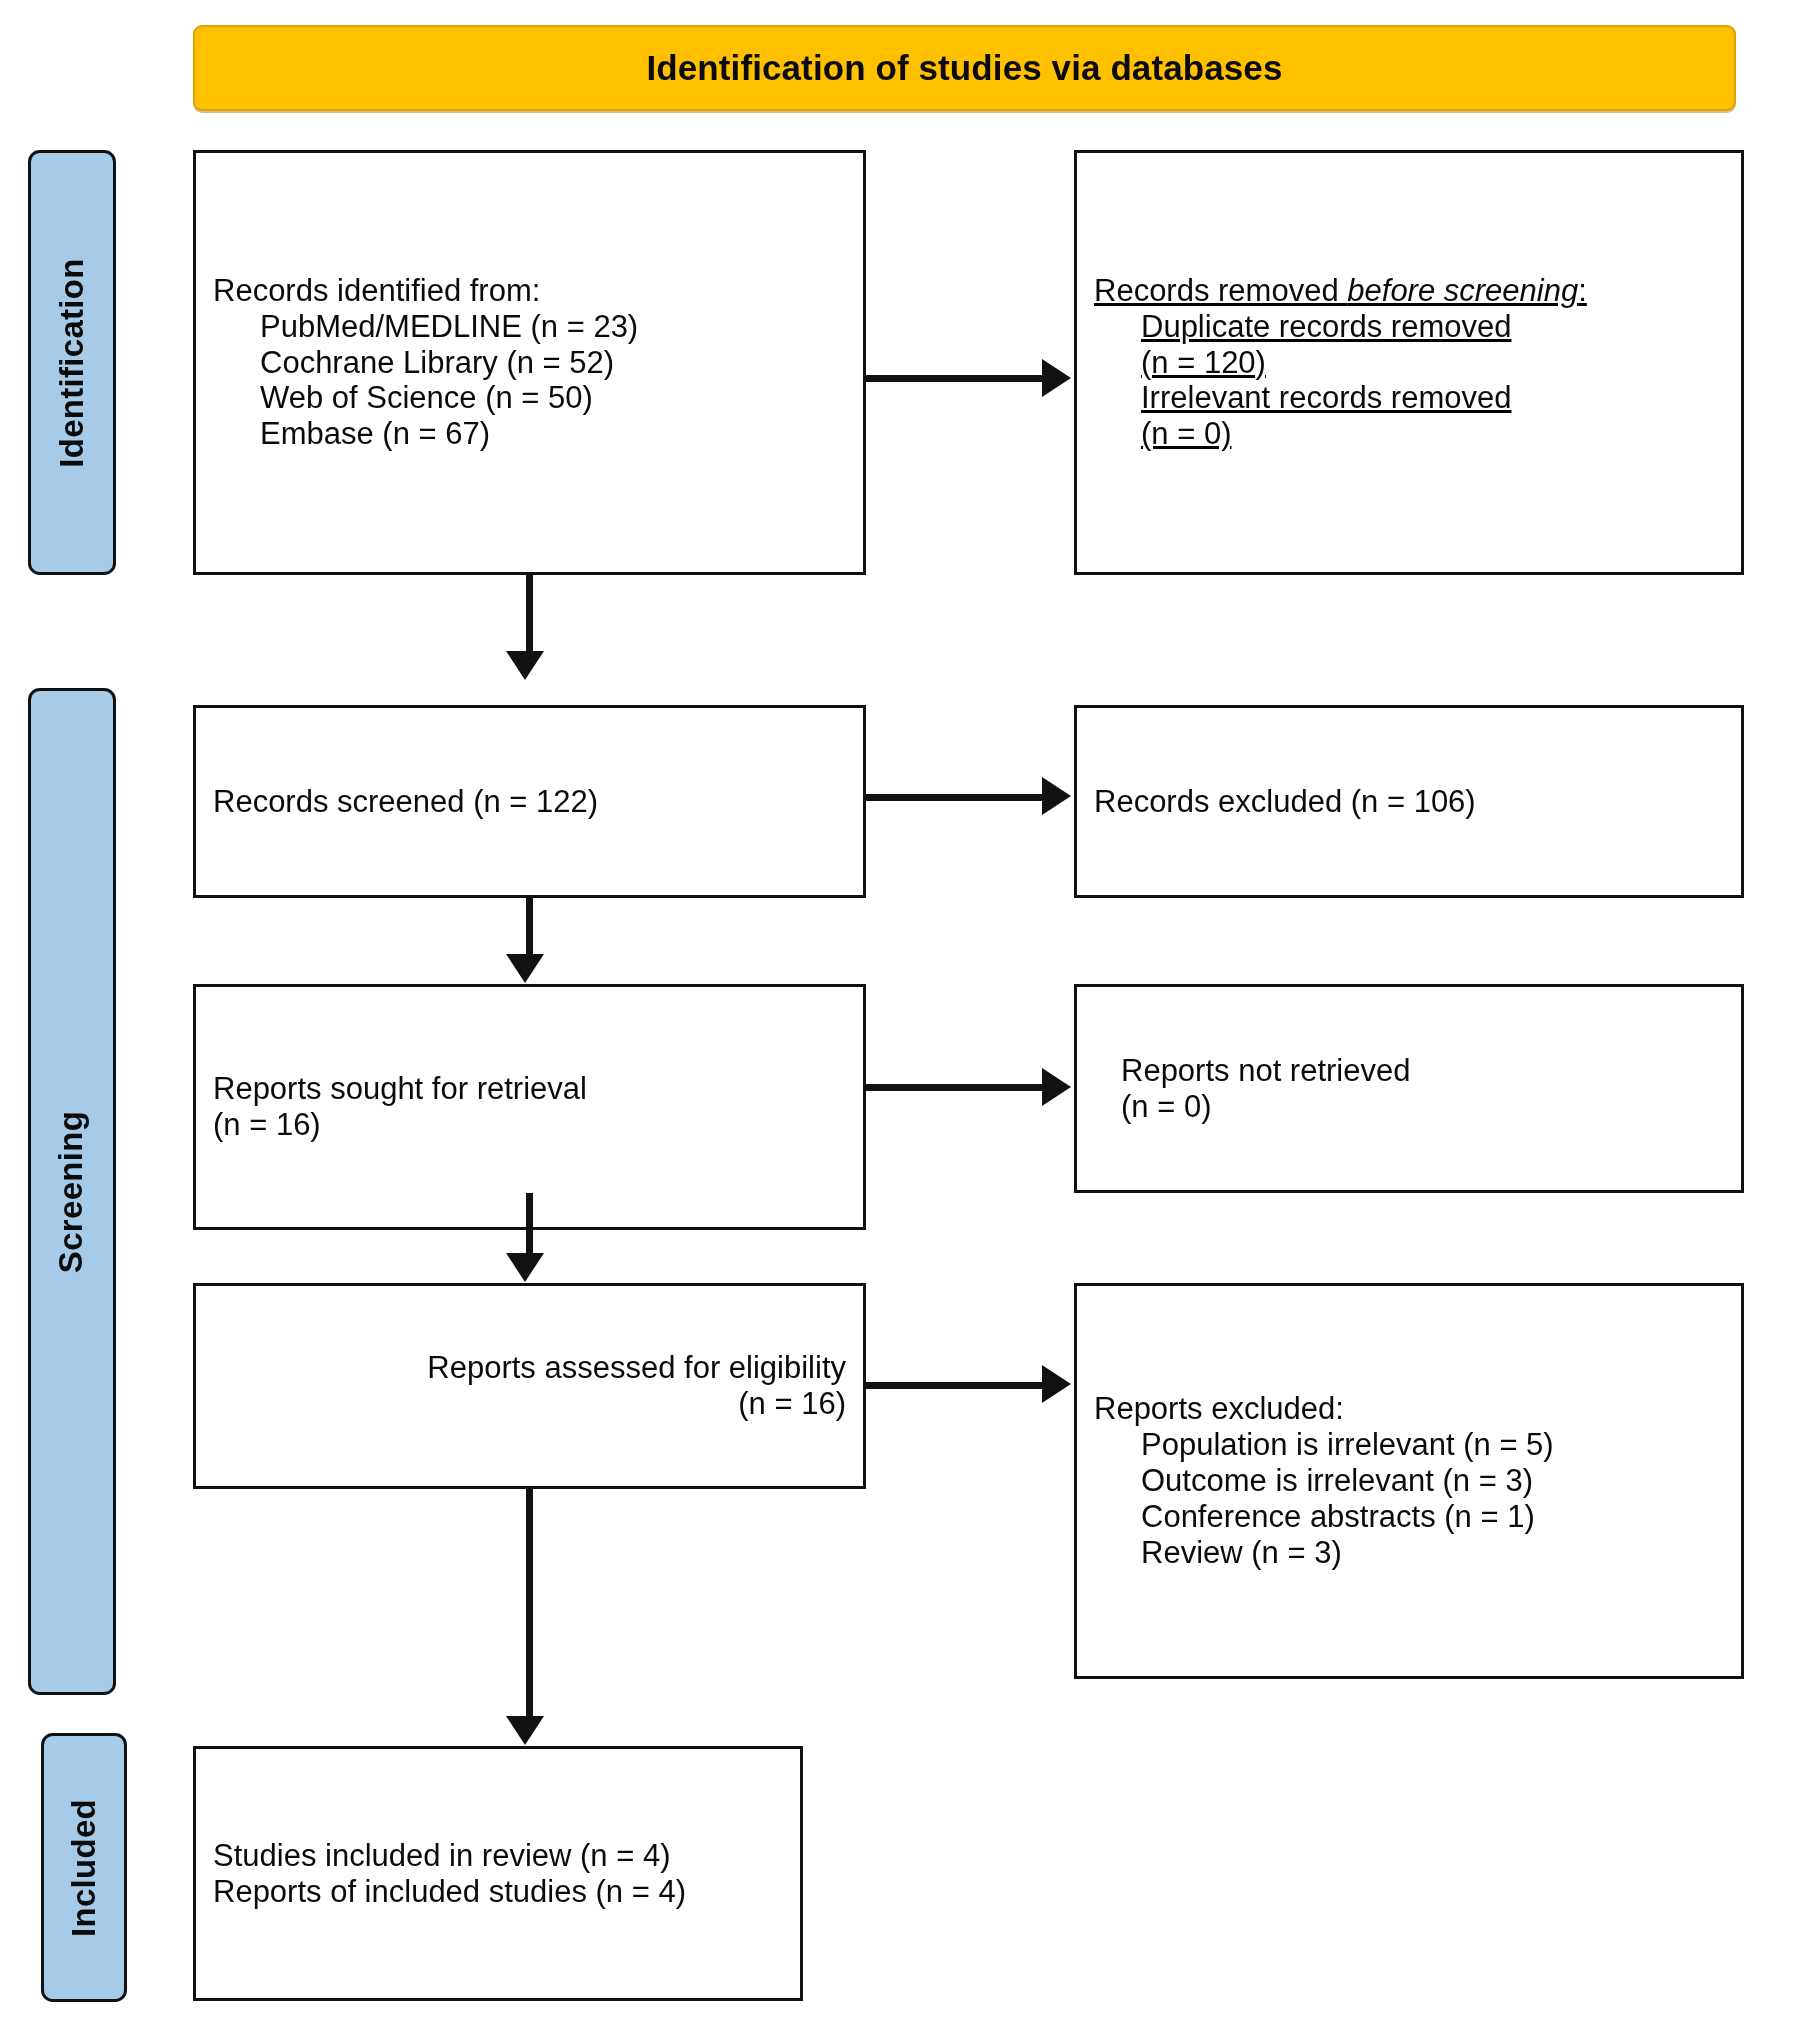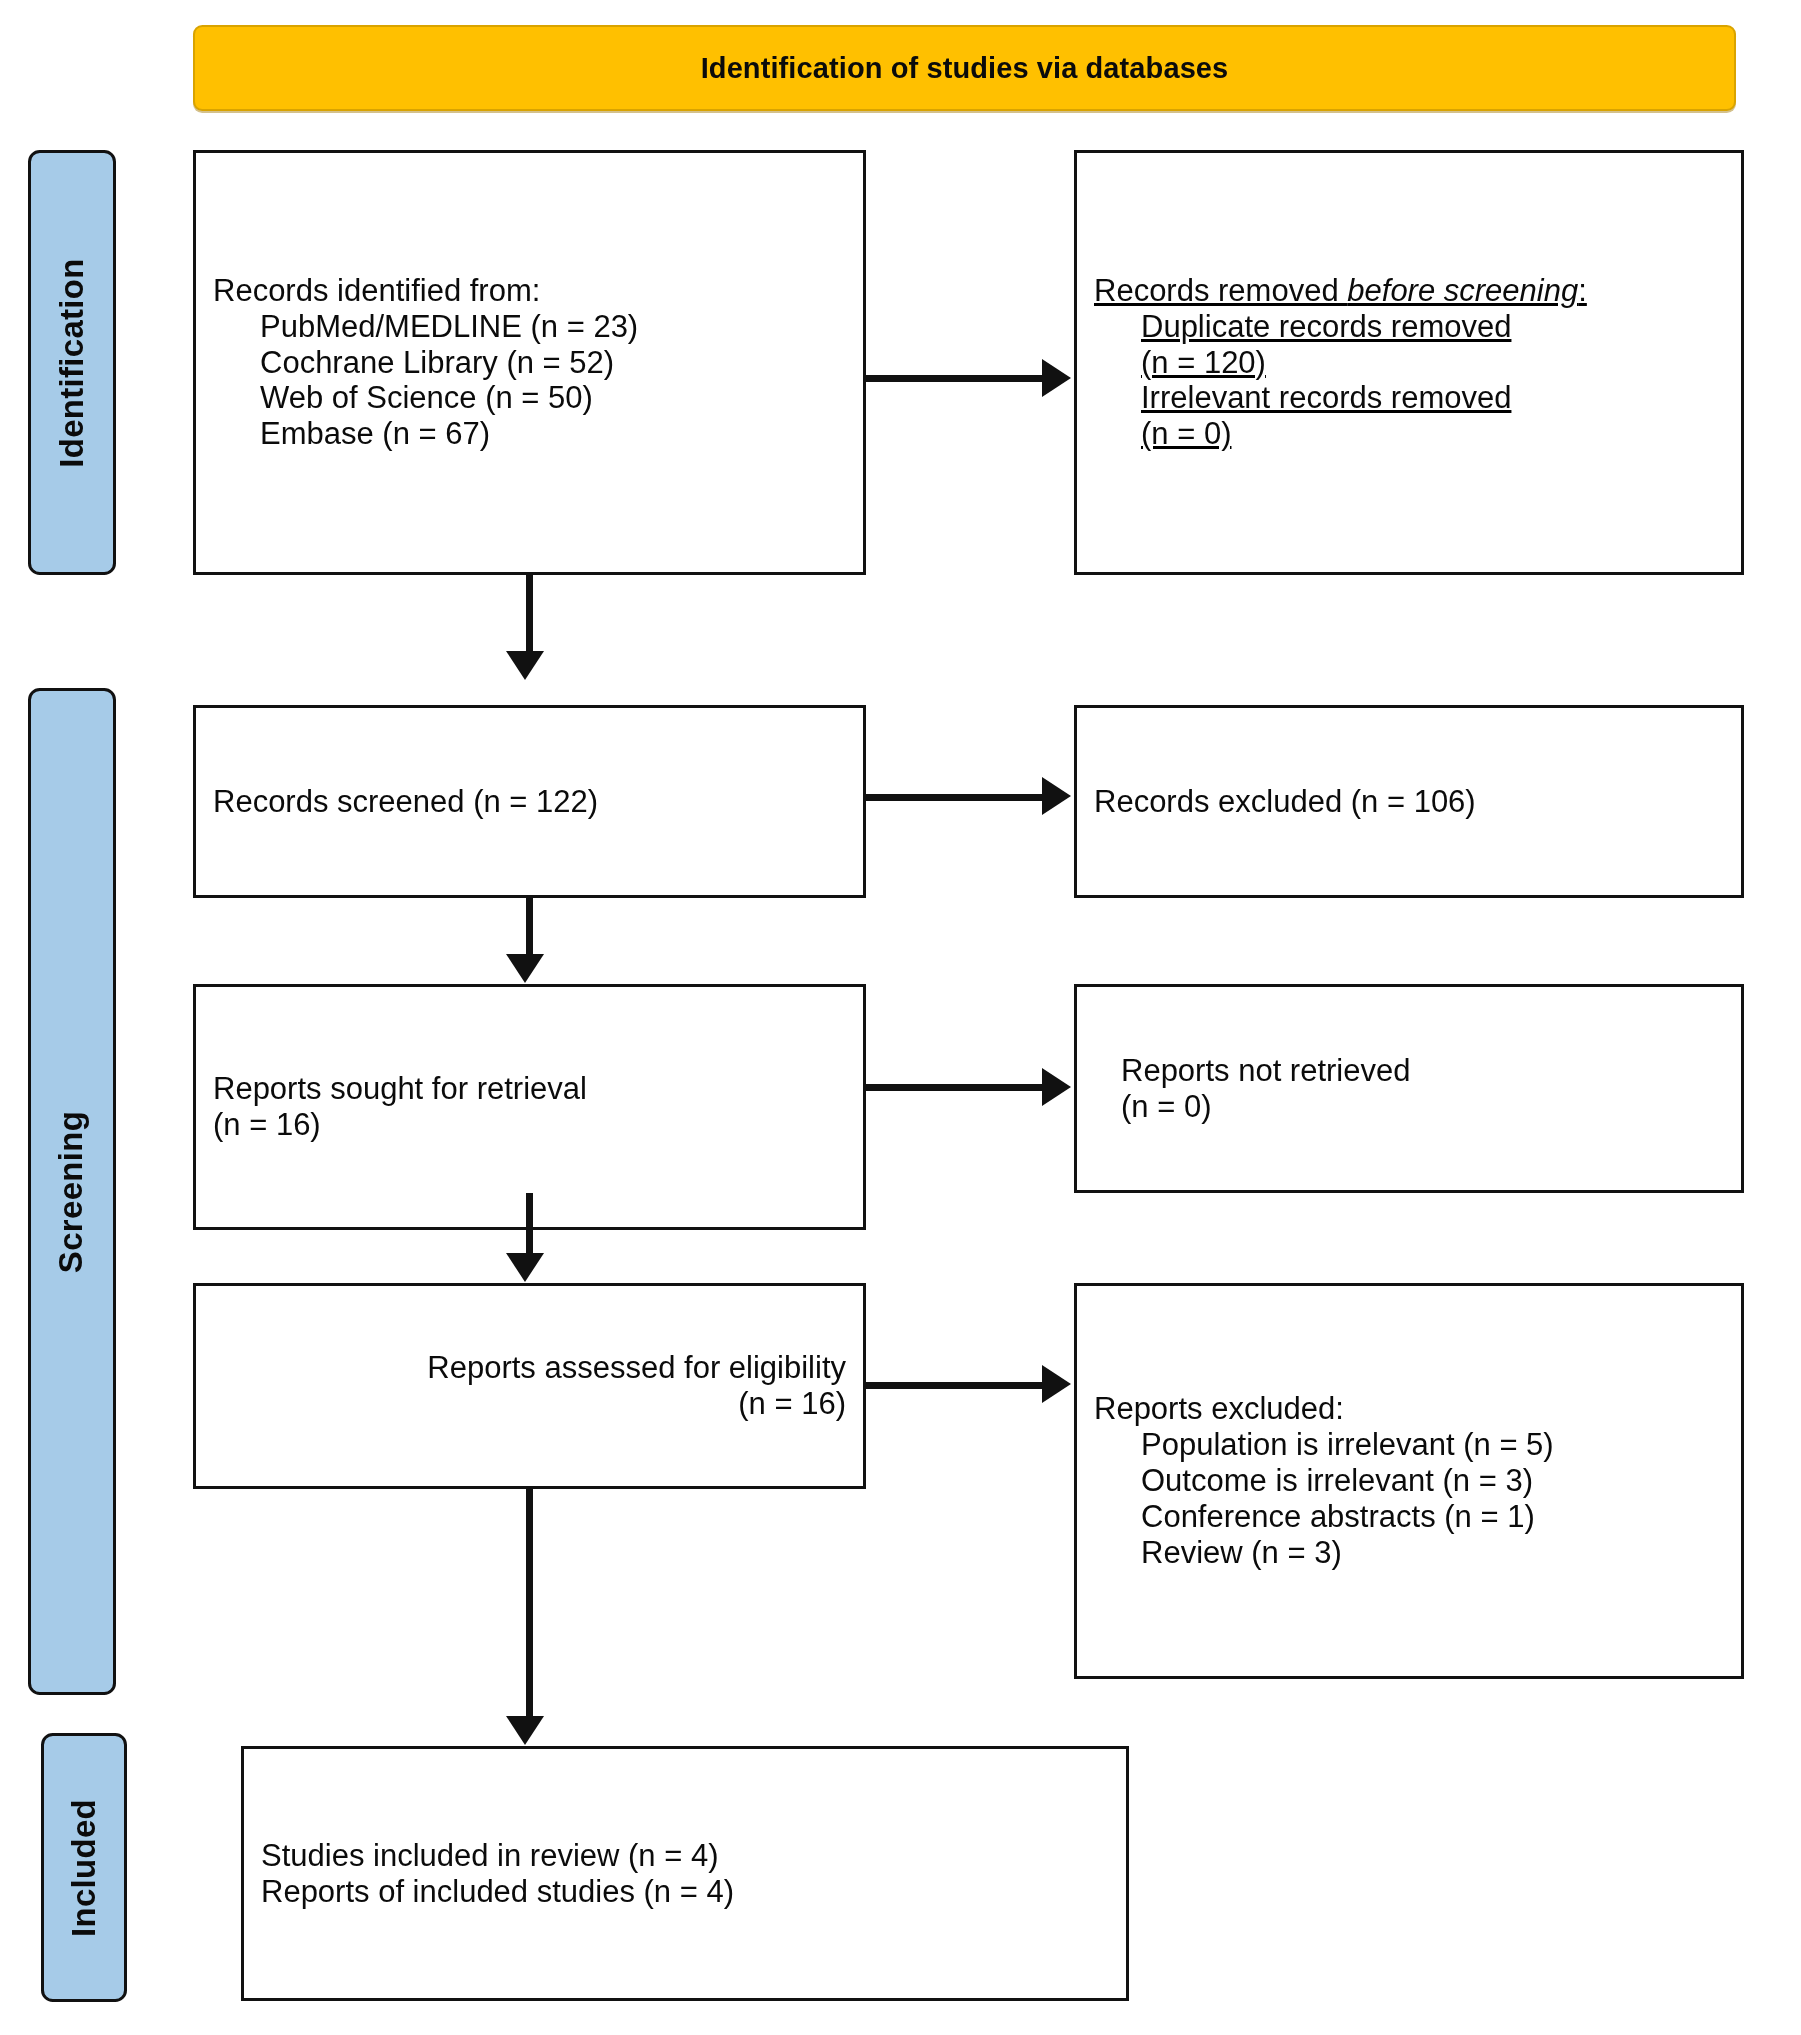--- a/index.html
+++ b/index.html
@@ -25,21 +25,21 @@
     height: 86px;
     background: #FFC000;
     border: 2px solid #D9A300;
     border-radius: 9.2px;
     display: flex;
     align-items: center;
     justify-content: center;
     box-shadow: 0 2px 0 rgba(160,118,0,0.45);
   }
   .banner-title {
-    font-size: 29px;
+    font-size: 35px;
     font-weight: bold;
     color: #0b0b0b;
     letter-spacing: 0.1px;
     white-space: nowrap;
   }
 
   
   .stage {
     position: absolute;
     background: #A6CBE8;
@@ -81,21 +81,21 @@
   .box-text .ital { font-style: italic; }
 
   #box-identified      { left: 193px;  top: 150px;  width: 673px; height: 425px; }
   #box-removed         { left: 1074px; top: 150px;  width: 670px; height: 425px; text-decoration: underline; }
   #box-screened        { left: 193px;  top: 705px; width: 673px; height: 193px; }
   #box-excluded        { left: 1074px; top: 705px; width: 670px; height: 193px; }
   #box-sought          { left: 193px;  top: 984px; width: 673px; height: 246px; }
   #box-not-retrieved   { left: 1074px; top: 984px; width: 670px; height: 209px; padding-left: 44px; }
   #box-assessed        { left: 193px;  top: 1283px; width: 673px; height: 206px; text-align: right; }
   #box-reports-excl    { left: 1074px; top: 1283px; width: 670px; height: 396px; }
-  #box-included        { left: 193px;  top: 1746px; width: 888px; height: 255px; margin-left: 48px; }
+  #box-included        { left: 193px;  top: 1746px; width: 610px; height: 255px; }
 
   
   .v-line {
     position: absolute;
     width: 7.2px;
     background: #111111;
   }
   .v-arrow {
     position: absolute;
     width: 0; height: 0;

